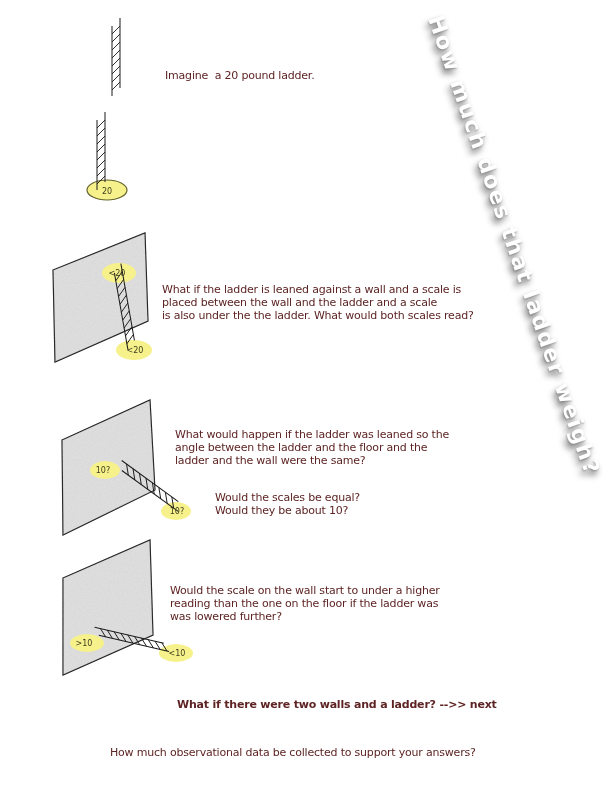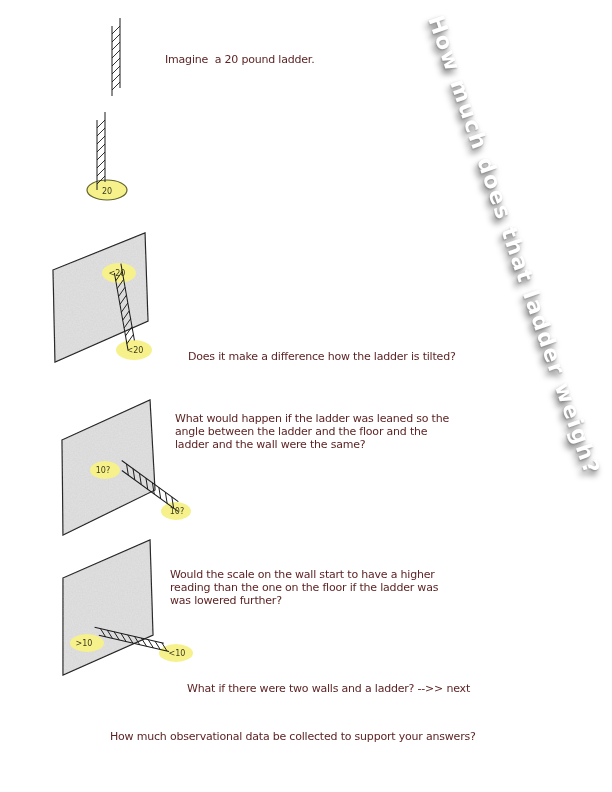--- a/index.html
+++ b/index.html
@@ -2,21 +2,21 @@
 <html><head>
 <meta charset="utf-8">
 <style>
   html,body { margin:0; padding:0; background:#fff; }
   .page {
     position:relative; width:612px; height:792px; background:#ffffff;
     font-family:"DejaVu Sans", sans-serif; overflow:hidden;
   }
   .txt {
     position:absolute; white-space:pre; font-size:11px; line-height:13.2px;
-    color:#5e2424; letter-spacing:-0.2px;
+    color:#5e2424; letter-spacing:-0.2px;margin-top:16px;
   }
   .rot-title {
     position:absolute; left:447px; top:12px;
     transform:rotate(71deg); transform-origin:0 0;
     font-size:22px; font-weight:700; color:#ffffff; white-space:nowrap;
     letter-spacing:1.5px;
     text-shadow: 4px 4px 6px rgba(105,105,105,0.95), 1px 1px 2px rgba(140,140,140,0.7);
   }
   .fig { position:absolute; }
   .rail { stroke:#1b1b1b; stroke-width:1; fill:none; }
@@ -66,21 +66,23 @@
     <ellipse class="blob" cx="74" cy="48" rx="17" ry="10"></ellipse>
     <ellipse class="blob" cx="89" cy="125" rx="18" ry="10"></ellipse>
     <g transform="translate(68,40) rotate(-10)">
       <line class="rail" x1="0" y1="8" x2="0" y2="86"></line>
       <line class="rail" x1="8" y1="0" x2="8" y2="78"></line>
       <path class="rung" d="M0 16 L8 8 M0 24 L8 16 M0 32 L8 24 M0 40 L8 32 M0 48 L8 40 M0 56 L8 48 M0 64 L8 56 M0 72 L8 64 M0 80 L8 72"></path>
     </g>
     <text class="blob-label" x="72" y="51" text-anchor="middle">&lt;20</text>
     <text class="blob-label" x="90" y="128" text-anchor="middle">&lt;20</text>
   </svg>
-  <div class="txt" style="left:188px; top:350px;">Does it make a difference how the ladder is tilted?</div>
+  <div class="txt" style="left:162px; top:267px;">What if the ladder is leaned against a wall and a scale is
+placed between the wall and the ladder and a scale
+is also under the the ladder. What would both scales read?</div>
 
   <svg class="fig" style="left:45px; top:393px;" width="152" height="152">
     <defs>
       <filter id="n2" x="-5%" y="-5%" width="110%" height="110%">
         <feTurbulence type="fractalNoise" baseFrequency="0.7" numOctaves="2" seed="5" stitchTiles="stitch"></feTurbulence>
         <feColorMatrix type="matrix" values="0 0 0 0 0.55  0 0 0 0 0.55  0 0 0 0 0.55  0 0 0 0.4 0"></feColorMatrix>
         <feComposite operator="in" in2="SourceGraphic"></feComposite>
       </filter>
     </defs>
     <polygon class="wall" points="17,47 105,7 110,97 18,142"></polygon>
@@ -91,20 +93,22 @@
       <line class="rail" x1="0" y1="6" x2="0" y2="76"></line>
       <line class="rail" x1="8" y1="0" x2="8" y2="70"></line>
       <path class="rung" d="M0 14 L8 6 M0 22 L8 14 M0 30 L8 22 M0 38 L8 30 M0 46 L8 38 M0 54 L8 46 M0 62 L8 54 M0 70 L8 62"></path>
     </g>
     <text class="blob-label" x="58" y="80" text-anchor="middle">10?</text>
     <text class="blob-label" x="132" y="121" text-anchor="middle">10?</text>
   </svg>
   <div class="txt" style="left:175px; top:412px;">What would happen if the ladder was leaned so the
 angle between the ladder and the floor and the
 ladder and the wall were the same?</div>
+  <div class="txt" style="left:215px; top:475px;">Would the scales be equal?
+Would they be about 10?</div>
 
   <svg class="fig" style="left:48px; top:530px;" width="160" height="155">
     <defs>
       <filter id="n3" x="-5%" y="-5%" width="110%" height="110%">
         <feTurbulence type="fractalNoise" baseFrequency="0.7" numOctaves="2" seed="9" stitchTiles="stitch"></feTurbulence>
         <feColorMatrix type="matrix" values="0 0 0 0 0.55  0 0 0 0 0.55  0 0 0 0 0.55  0 0 0 0.4 0"></feColorMatrix>
         <feComposite operator="in" in2="SourceGraphic"></feComposite>
       </filter>
     </defs>
     <polygon class="wall" points="15,48 102,10 105,105 15,145"></polygon>
@@ -112,21 +116,21 @@
     <ellipse class="blob" cx="39" cy="113" rx="17" ry="9"></ellipse>
     <ellipse class="blob" cx="128" cy="123" rx="17" ry="9"></ellipse>
     <g transform="translate(45,104) rotate(-77)">
       <line class="rail" x1="0" y1="6" x2="0" y2="78"></line>
       <line class="rail" x1="7" y1="0" x2="7" y2="71"></line>
       <path class="rung" d="M0 13 L7 6 M0 20 L7 13 M0 27 L7 20 M0 34 L7 27 M0 41 L7 34 M0 48 L7 41 M0 55 L7 48 M0 62 L7 55 M0 69 L7 62 M0 76 L7 69"></path>
     </g>
     <text class="blob-label" x="36" y="116" text-anchor="middle">&gt;10</text>
     <text class="blob-label" x="129" y="126" text-anchor="middle">&lt;10</text>
   </svg>
-  <div class="txt" style="left:170px; top:568px;">Would the scale on the wall start to have a higher
+  <div class="txt" style="left:170px; top:568px;">Would the scale on the wall start to under a higher
 reading than the one on the floor if the ladder was
 was lowered further?</div>
 
-  <div class="txt" style="left:187px; top:682px;"><span>What if there were two walls and a ladder? </span><span class="next-link">--&gt;&gt; next</span></div>
+  <div class="txt" style="left:177px; top:682px;font-weight:bold;"><span>What if there were two walls and a ladder? </span><span class="next-link">--&gt;&gt; next</span></div>
 
   <div class="txt" style="left:110px; top:730px;">How much observational data be collected to support your answers?</div>
 
 </div>
 
 </body></html>

